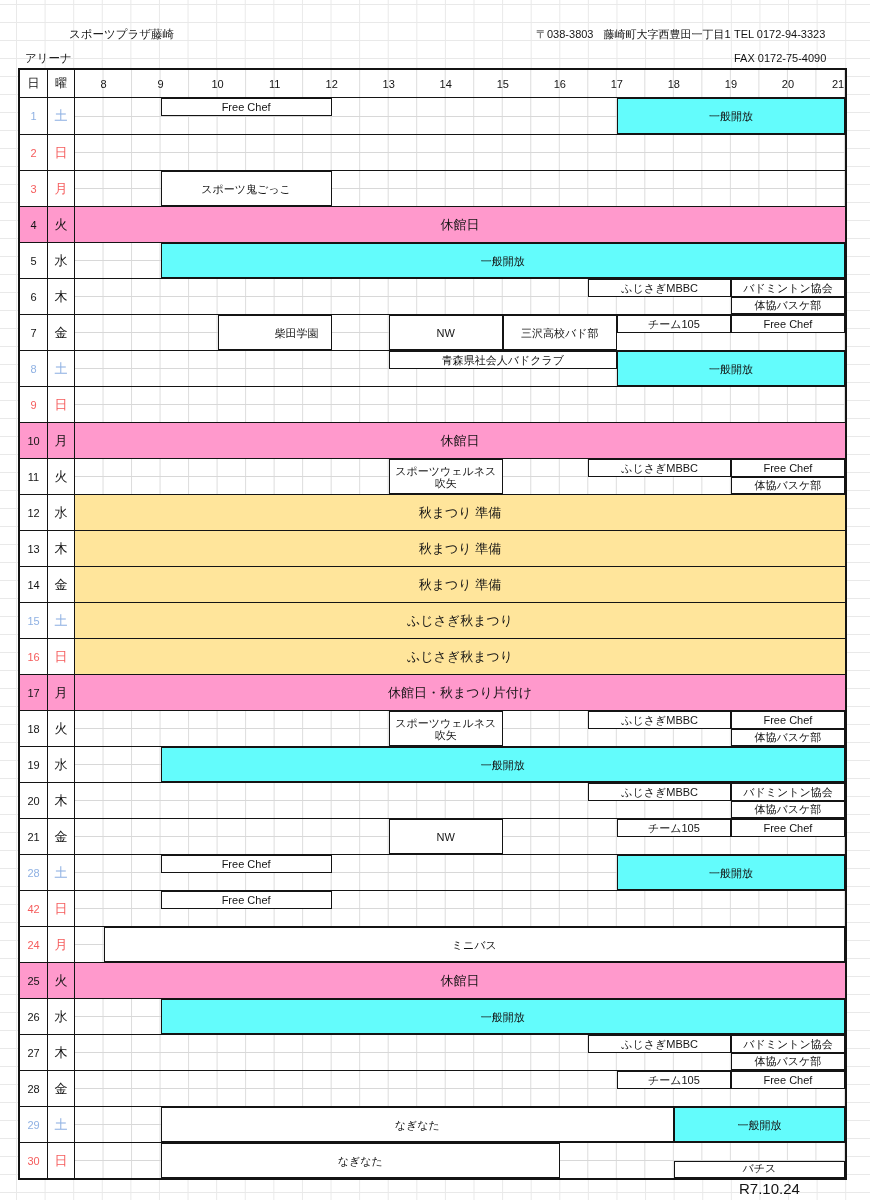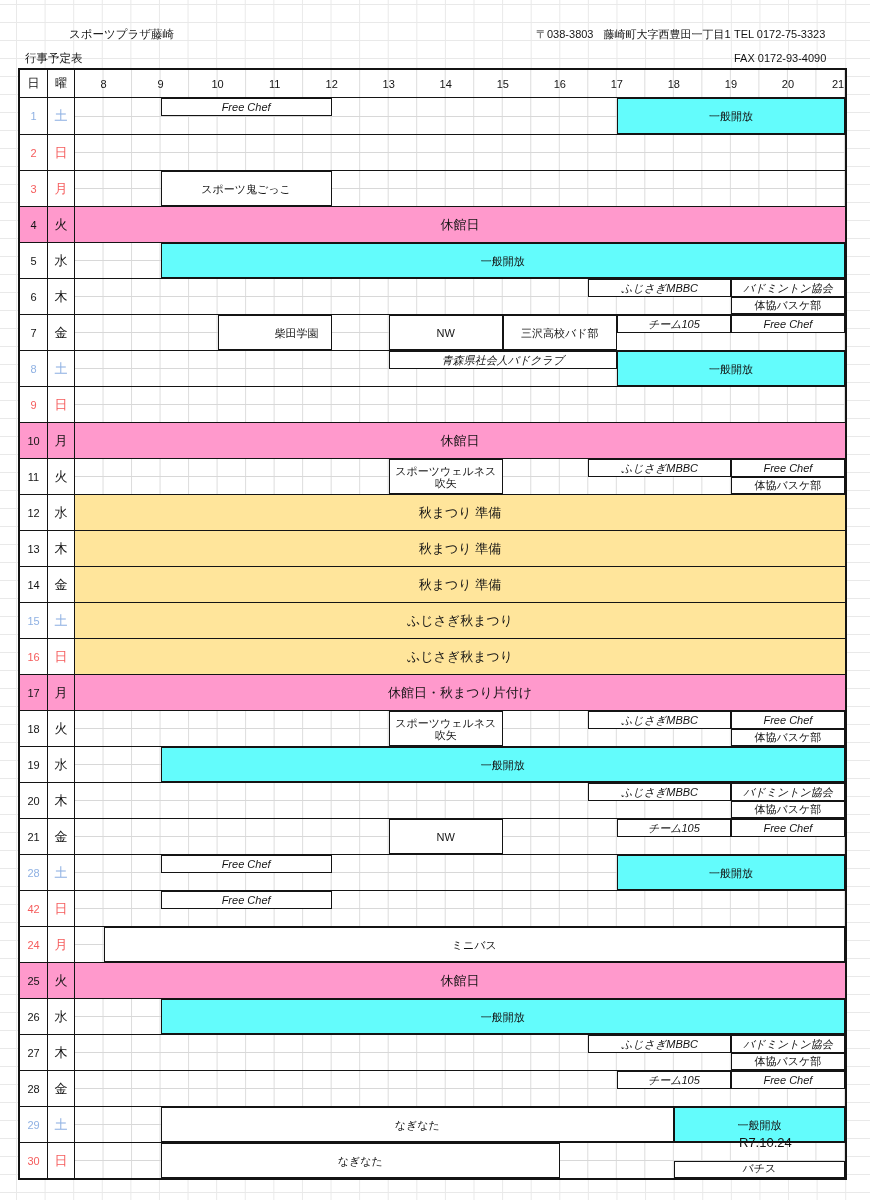--- a/index.html
+++ b/index.html
@@ -17,21 +17,21 @@
   }
 
   .hdr{ position:absolute; font-size:11.5px; line-height:20px; white-space:nowrap; }
   .facility{ left:25px; top:24px;margin-left:44px; }
   .area{ left:25px; top:48px; }
   .title{ left:0; top:32px; width:870px; text-align:center; font-size:17px; font-weight:bold; letter-spacing:1px; }
   .postal{ left:536px; top:24px; font-size:11px; }
   .postal .gap{ display:inline-block; width:10px; }
   .tel{ left:734px; top:24px; font-size:11px; }
   .fax{ left:734px; top:48px; font-size:11px; }
-  .footer{ left:739px; top:1133px; font-size:13px; }
+  .footer{ left:739px; top:1179px; font-size:15px; }
 
   .table{
     position:absolute; left:18px; top:68px; width:829px; height:1112px;
     border:2px solid #141414; background:#fff;
   }
   .colhead{
     display:grid; grid-template-columns:28px 27px 1fr; height:28px;
     border-bottom:1px solid #141414;
   }
   .cell{
@@ -81,36 +81,36 @@
   }
 
   .ev{
     position:absolute;
     background:#fff; border:1px solid #141414;
     display:flex; align-items:center; justify-content:center;
     text-align:center; font-size:11px; line-height:12px;
     white-space:pre-line; overflow:hidden;
   }
   .kind-cyan{ background:#63FCFC; }
-  .band-top{ top:0; height:50%;font-style:italic; }
+  .band-top{ top:0; height:50%; }
   .band-bottom{ top:50%; height:50%; }
   .band-full{ top:0; height:100%; }
 </style>
 </head>
 <body>
 
 <div class="canvas">
 
   <div class="hdr facility">スポーツプラザ藤崎</div>
-  <div class="hdr area">行事予定表</div>
+  <div class="hdr area">アリーナ</div>
   <div class="hdr postal">
     <span>〒038-3803</span><span class="gap"></span><span>藤崎町大字西豊田一丁目1</span>
   </div>
-  <div class="hdr tel">TEL 0172-75-3323</div>
-  <div class="hdr fax">FAX 0172-93-4090</div>
+  <div class="hdr tel">TEL 0172-94-3323</div>
+  <div class="hdr fax">FAX 0172-75-4090</div>
 
   <div class="table">
     <div class="colhead">
       <div class="cell day-h">日</div>
       <div class="cell wd-h">曜</div>
       <div class="hours">
           <span class="hour-label" style="left: 3.7037%;">8</span>
           <span class="hour-label" style="left: 11.1111%;">9</span>
           <span class="hour-label" style="left: 18.5185%;">10</span>
           <span class="hour-label" style="left: 25.9259%;">11</span>

